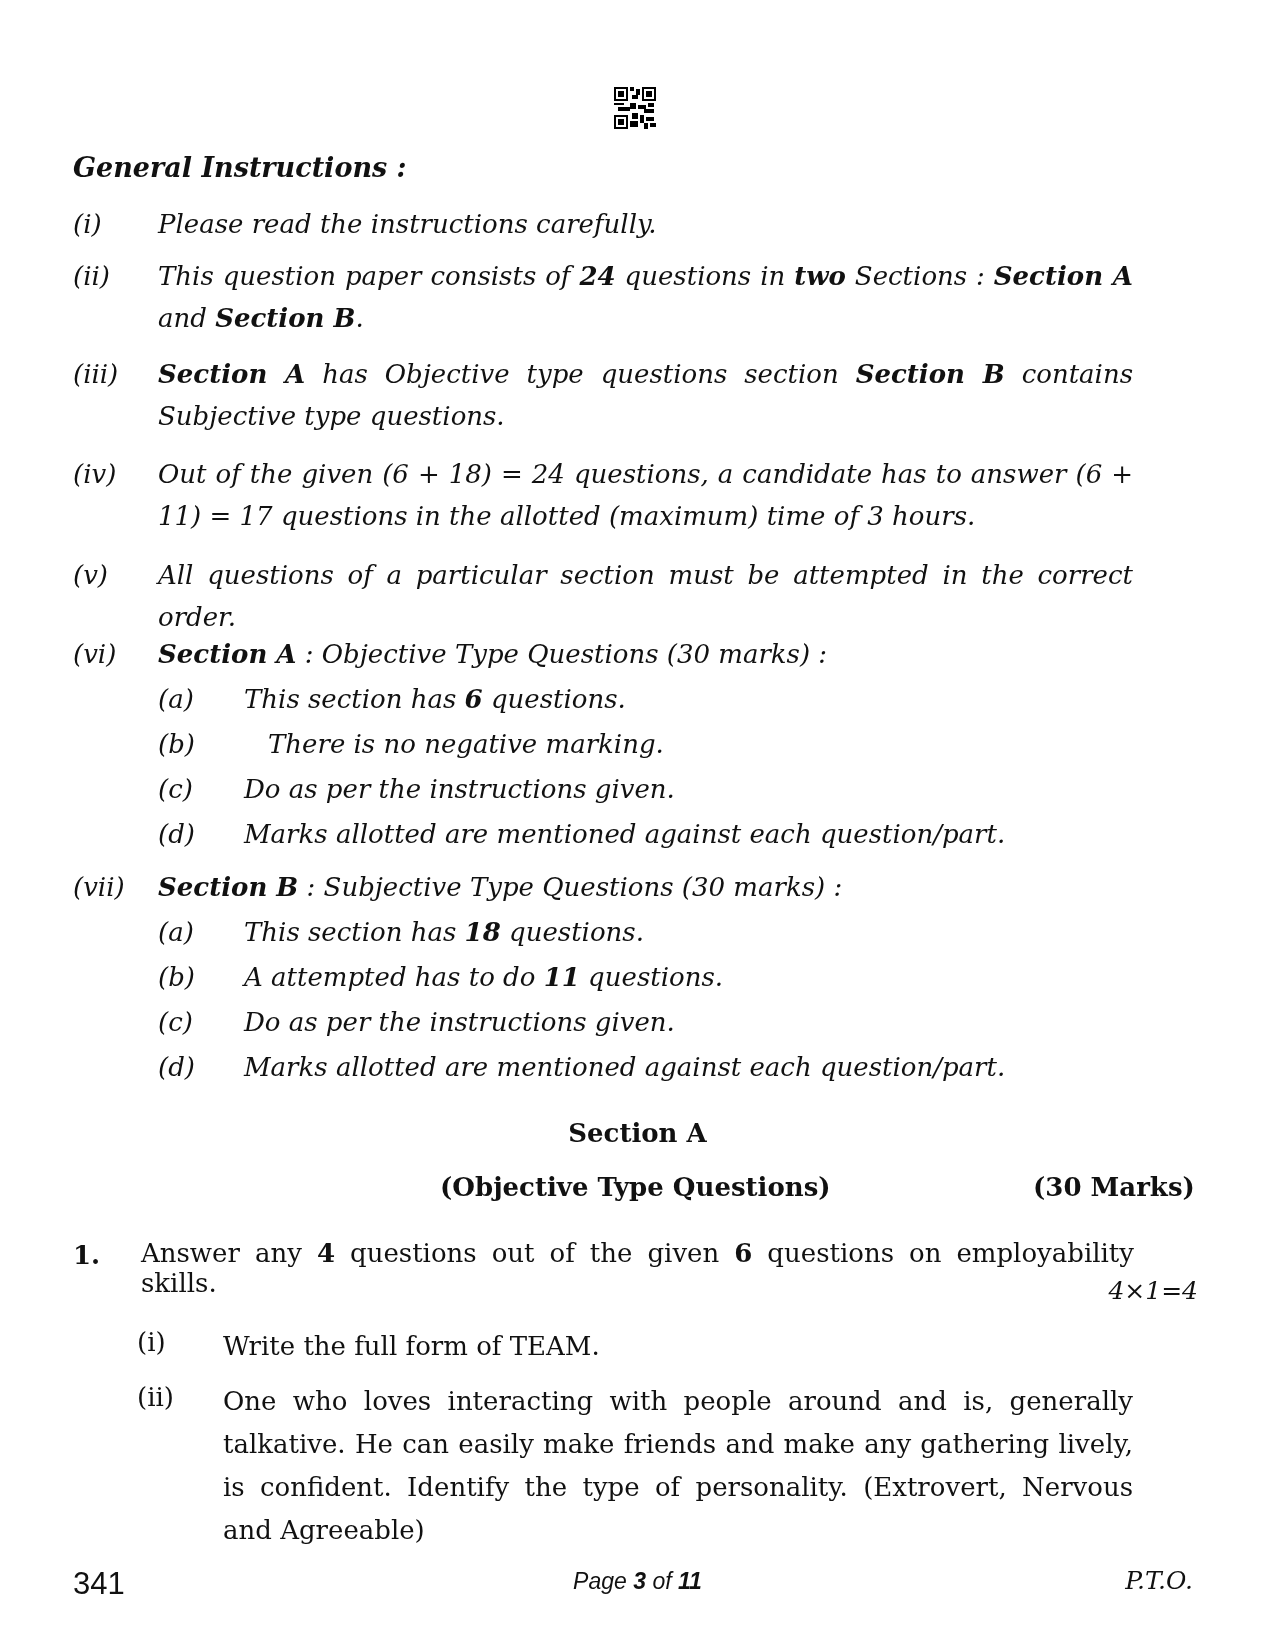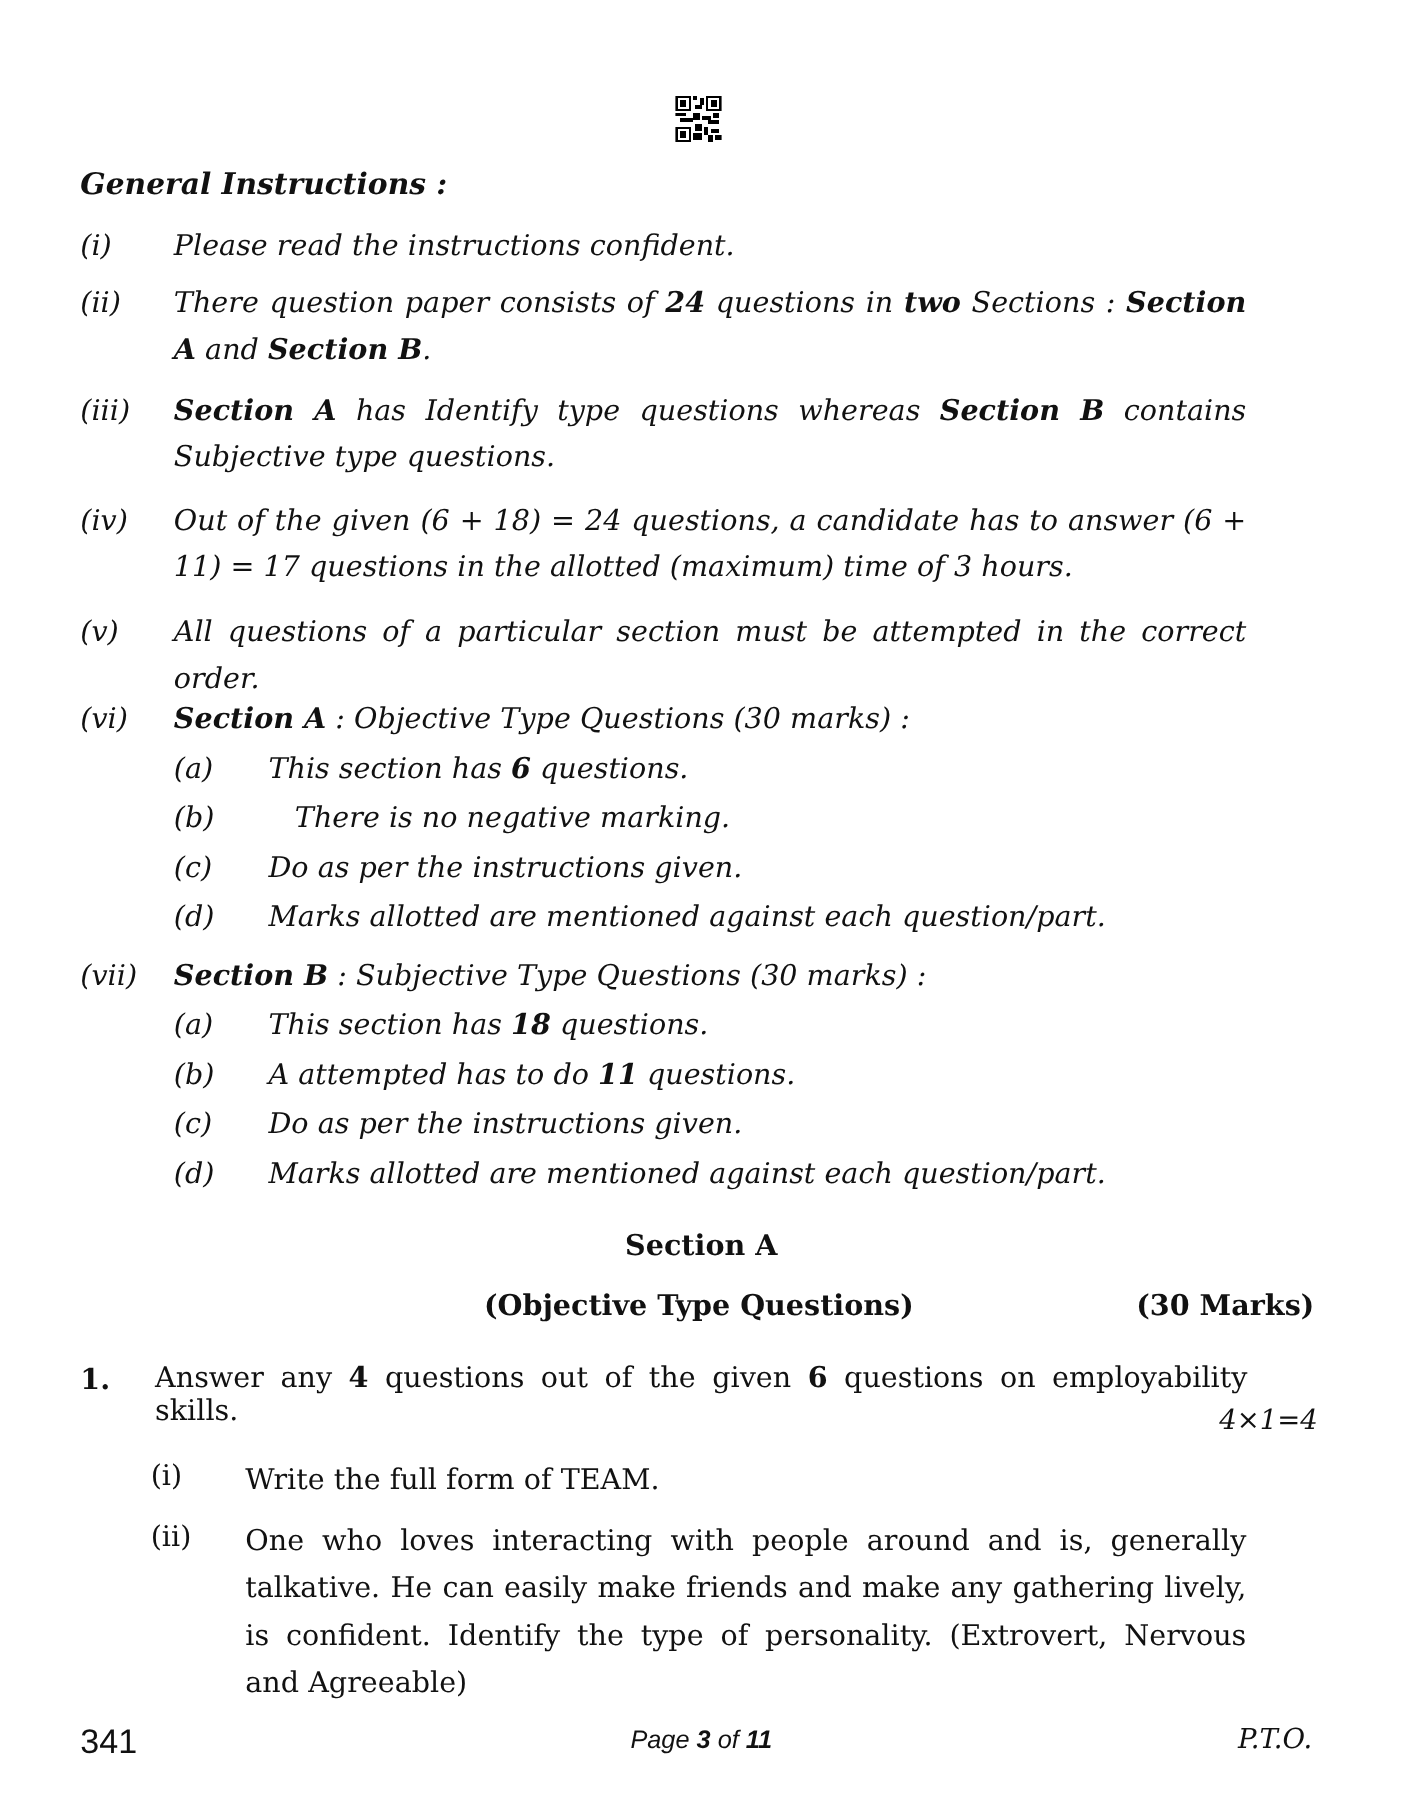--- a/index.html
+++ b/index.html
@@ -56,25 +56,25 @@
     <rect x="8" y="17" width="4" height="3" fill="#000"></rect>
       <rect x="15" y="18" width="2" height="3" fill="#000"></rect>
       <rect x="18" y="18" width="3" height="2" fill="#000"></rect>
   </svg>
 </div>
 
 <div class="abs gi-title">General Instructions :</div>
 
 <div id="gi-items">
     <div class="lbl ital" style="top: 203px;">(i)</div>
-    <div class="txt ital" style="top: 203px;"><span>Please read the instructions confident.</span></div>
+    <div class="txt ital" style="top: 203px;"><span>Please read the instructions carefully.</span></div>
     <div class="lbl ital" style="top: 255px;">(ii)</div>
-    <div class="txt ital" style="top: 255px;"><span>There question paper consists of </span><b>24</b><span> questions in </span><b>two</b><span> Sections : </span><b>Section A</b><span> and </span><b>Section B</b><span>.</span></div>
+    <div class="txt ital" style="top: 255px;"><span>This question paper consists of </span><b>24</b><span> questions in </span><b>two</b><span> Sections : </span><b>Section A</b><span> and </span><b>Section B</b><span>.</span></div>
     <div class="lbl ital" style="top: 353px;">(iii)</div>
-    <div class="txt ital" style="top: 353px;"><b>Section A</b><span> has Identify type questions whereas </span><b>Section B</b><span> contains Subjective type questions.</span></div>
+    <div class="txt ital" style="top: 353px;"><b>Section A</b><span> has Objective type questions section </span><b>Section B</b><span> contains Subjective type questions.</span></div>
     <div class="lbl ital" style="top: 453px;">(iv)</div>
     <div class="txt ital" style="top: 453px;"><span>Out of the given (6 + 18) = 24 questions, a candidate has to answer (6 + 11) = 17 questions in the allotted (maximum) time of 3 hours.</span></div>
     <div class="lbl ital" style="top: 554px;">(v)</div>
     <div class="txt ital" style="top: 554px;"><span>All questions of a particular section must be attempted in the correct order.</span></div>
   </div>
 
 <div id="sec-a-info">
     <div class="lbl ital" style="top: 633px;">(vi)</div>
     <div class="txt ital" style="top: 633px;"><b>Section A</b><span> : Objective Type Questions (30 marks) :</span></div>
     <div class="sublbl ital" style="top: 678px;">(a)</div>

